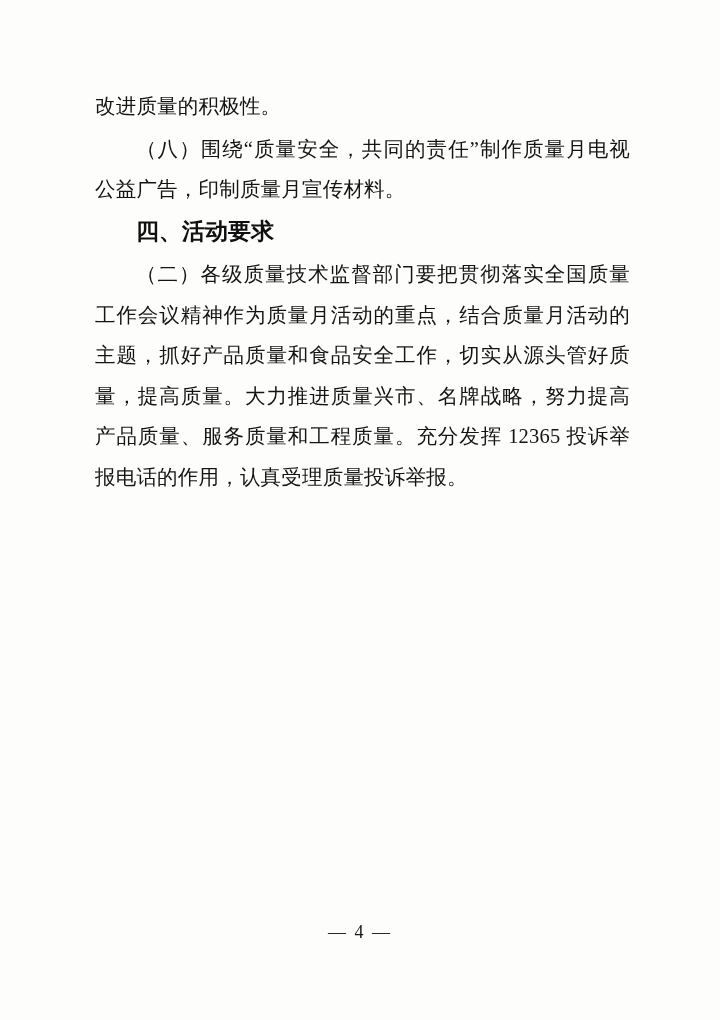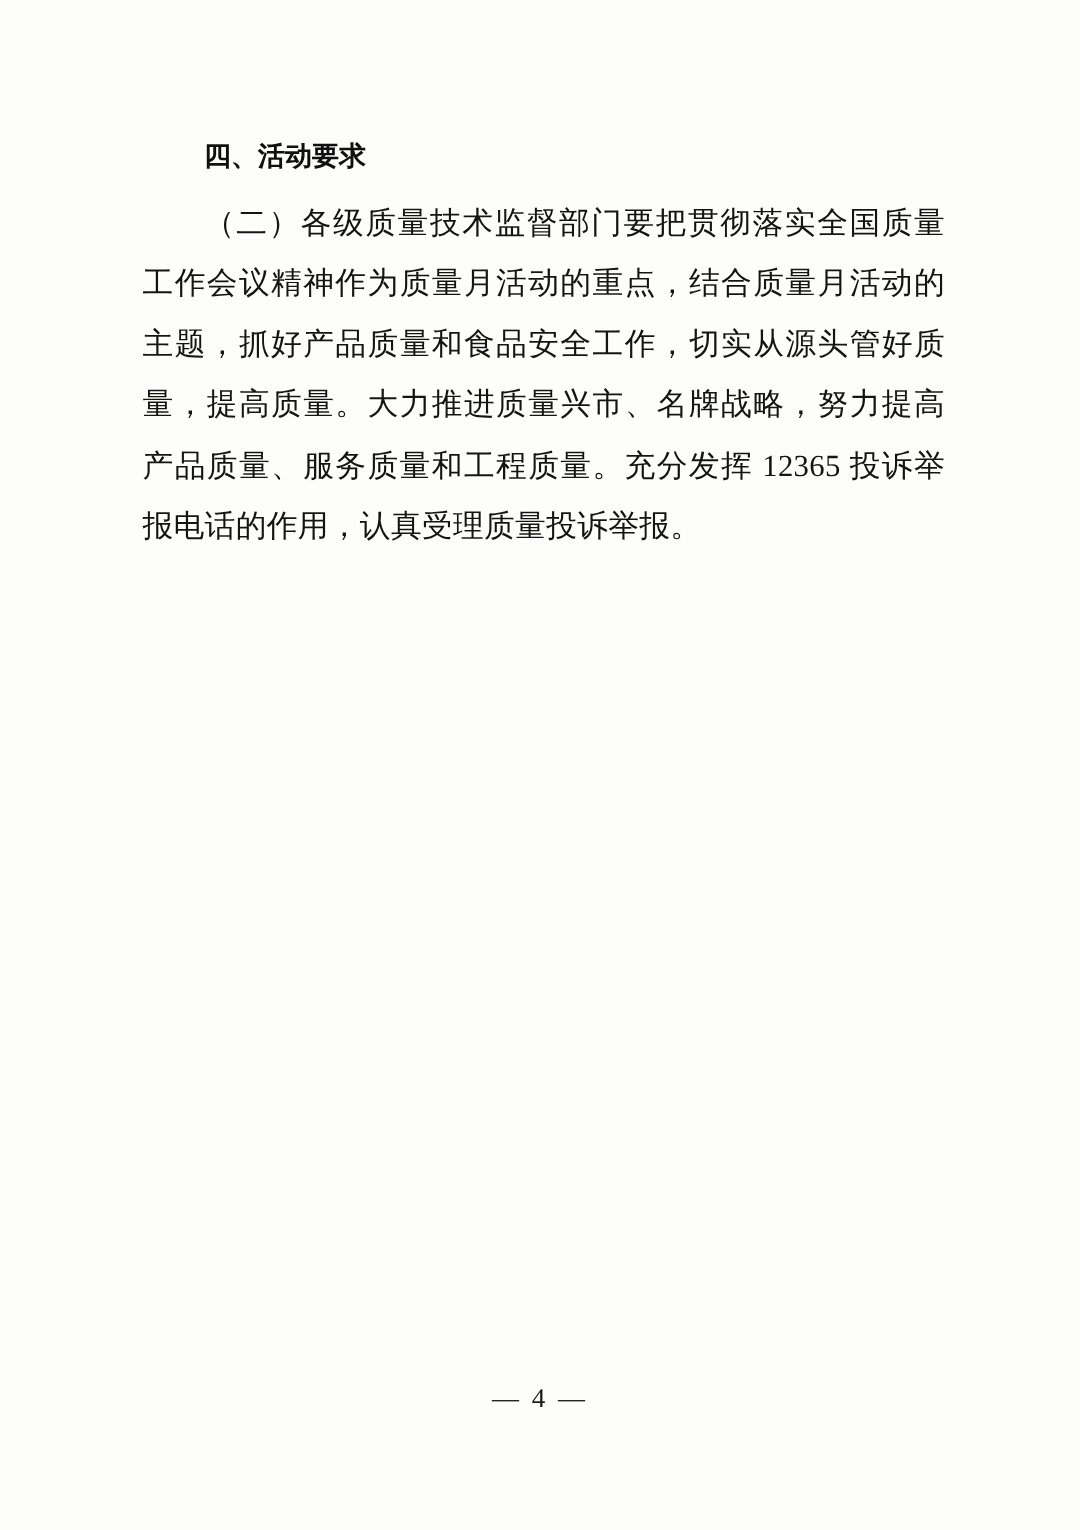--- a/index.html
+++ b/index.html
@@ -35,42 +35,44 @@
     text-justify: inter-ideograph;
     letter-spacing: 0.2px;
     font-family: "Liberation Serif", "DejaVu Serif", serif;
     color: #141414;
   }
   p.indent {
     text-indent: 41px;
   }
   p.heading {
     margin: 0 0 2px 0;
-    font-size: 18px;
+    font-size: 23px;
     line-height: 40.5px;
     text-indent: 41px;
     font-weight: bold;
     color: #101010;
-    font-family: Liberation Mono, monospace;
+    font-family: Liberation Serif, serif;
   }
   .footer {
     position: absolute;
     left: 0;
     top: 922px;
     width: 720px;
     text-align: center;
     font-size: 18px;
     letter-spacing: 2px;
     color: #1a1a1a;
     font-family: "Liberation Serif", "DejaVu Serif", serif;
   }
 </style>
 </head>
 <body>
 
 <div class="page">
   <div class="content">
+    <p class="para">改进质量的积极性。</p>
+    <p class="para indent">（八）围绕“质量安全，共同的责任”制作质量月电视公益广告，印制质量月宣传材料。</p>
     <p class="heading">四、活动要求</p>
     <p class="para indent">（二）各级质量技术监督部门要把贯彻落实全国质量工作会议精神作为质量月活动的重点，结合质量月活动的主题，抓好产品质量和食品安全工作，切实从源头管好质量，提高质量。大力推进质量兴市、名牌战略，努力提高产品质量、服务质量和工程质量。充分发挥 12365 投诉举报电话的作用，认真受理质量投诉举报。</p>
 
   </div>
   <div class="footer">— 4 —</div>
 </div>
 
 </body></html>

